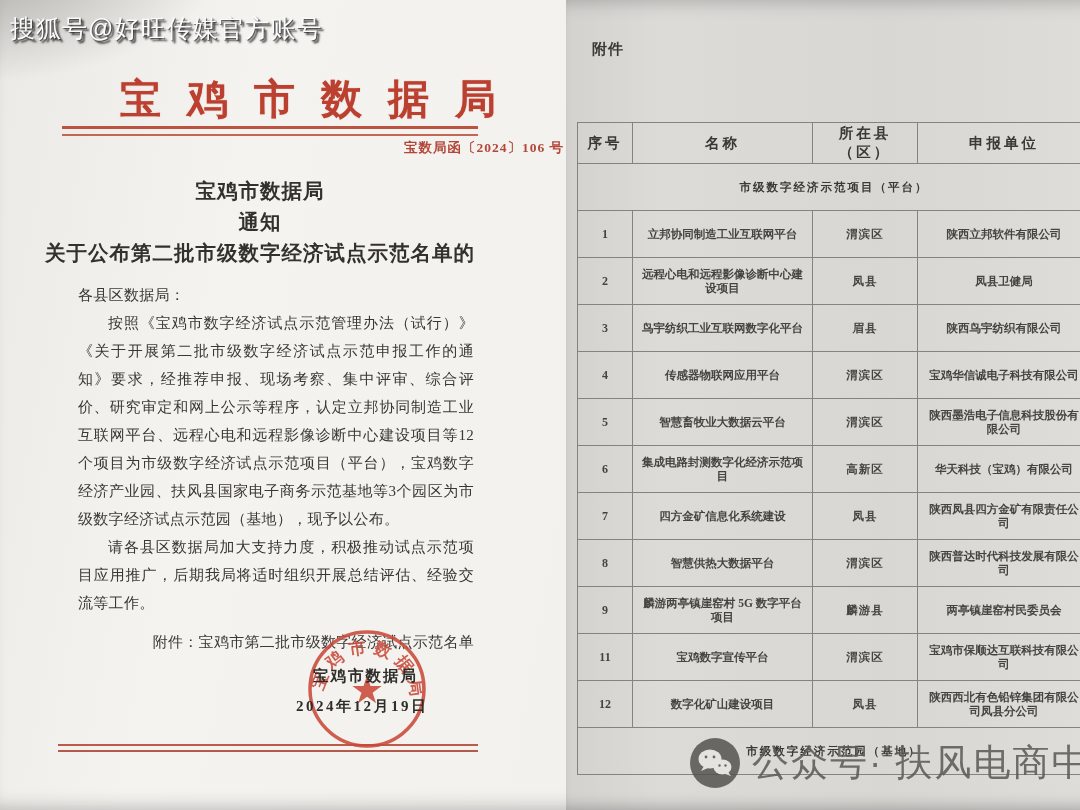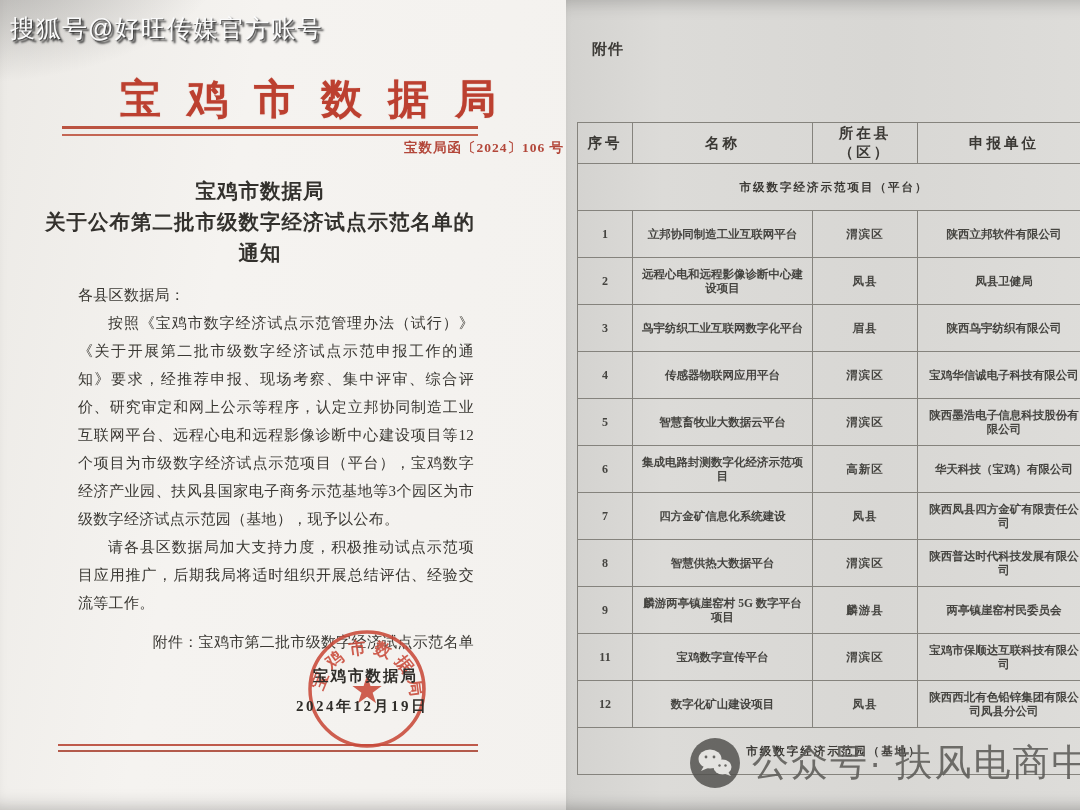--- a/index.html
+++ b/index.html
@@ -111,22 +111,22 @@
 </head>
 <body>
 
 <div class="page page-left">
   <div class="agency">宝鸡市数据局</div>
   <div class="red-rule"></div>
   <div class="doc-number">宝数局函〔2024〕106 号</div>
 
   <div class="doc-title">
     <div>宝鸡市数据局</div>
+    <div>通知</div>
     <div>关于公布第二批市级数字经济试点示范名单的</div>
-    <div>通知</div>
   </div>
 
   <div class="doc-body">
 
   <p class="para">各县区数据局：</p>
       <p class="para ind">按照《宝鸡市数字经济试点示范管理办法（试行）》《关于开展第二批市级数字经济试点示范申报工作的通知》要求，经推荐申报、现场考察、集中评审、综合评价、研究审定和网上公示等程序，认定立邦协同制造工业互联网平台、远程心电和远程影像诊断中心建设项目等12个项目为市级数字经济试点示范项目（平台），宝鸡数字经济产业园、扶风县国家电子商务示范基地等3个园区为市级数字经济试点示范园（基地），现予以公布。</p>
       <p class="para ind">请各县区数据局加大支持力度，积极推动试点示范项目应用推广，后期我局将适时组织开展总结评估、经验交流等工作。</p>
     </div>
   <div class="doc-body" style="top:auto;bottom:0;position:static;"></div>
   <div class="doc-body attachment-holder" style="top:617px;">

